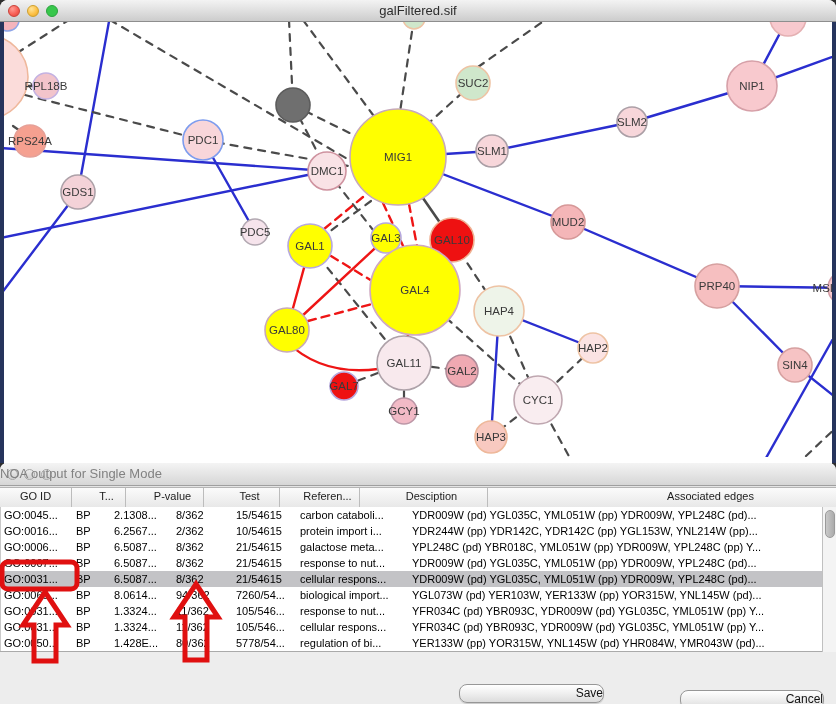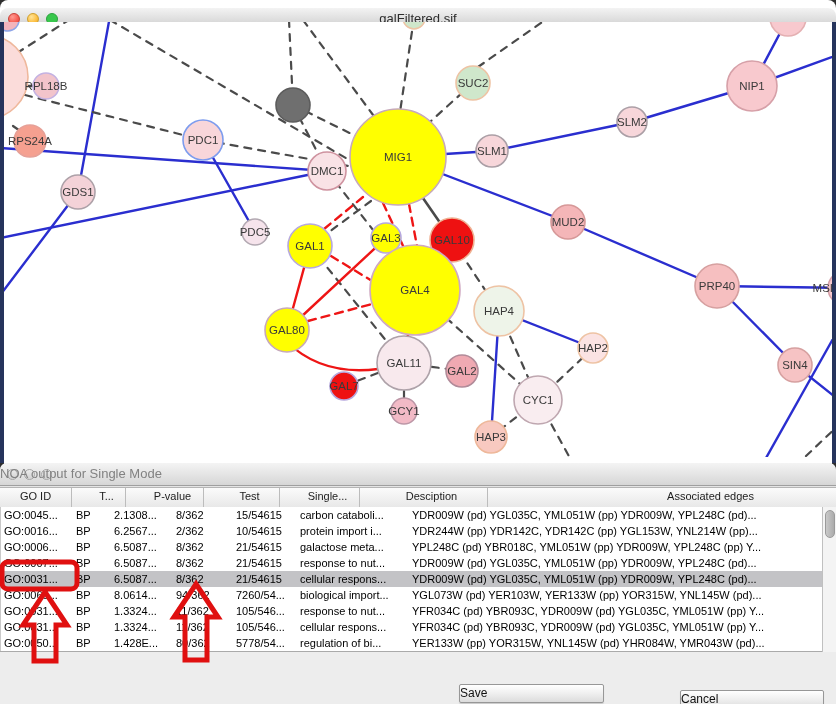--- a/index.html
+++ b/index.html
@@ -1,20 +1,20 @@
 <!DOCTYPE html>
 <html><head>
 <meta charset="utf-8">
 <style>
   html,body{margin:0;padding:0;}
   body{width:836px;height:704px;position:relative;overflow:hidden;background:#2e2e2e;
        font-family:"Liberation Sans","DejaVu Sans",sans-serif;}
   
   .win-graph{position:absolute;left:0;top:0;width:836px;height:463px;border-radius:8px 8px 0 0;background:#fff;}
-  .titlebar{position:absolute;left:0;top:8px;width:100%;height:22px;
+  .titlebar{position:absolute;left:0;top:0;width:100%;height:22px;
      background:linear-gradient(#f3f3f3,#dedede 55%,#cccccc);border-bottom:1px solid #8e8e8e;
      border-radius:8px 8px 0 0;box-sizing:border-box;}
   .titlebar .title{position:absolute;left:0;right:0;top:0;line-height:21px;text-align:center;
      font-size:13px;color:#2d2d2d;}
   .lights{position:absolute;left:8px;top:4.5px;display:flex;gap:7px;}
   .light{width:12px;height:12px;border-radius:50%;box-sizing:border-box;}
   .light.red{background:radial-gradient(circle at 35% 30%,#ff9a92,#f75b51 60%,#d9453c);border:1px solid #ca4038;}
   .light.yellow{background:radial-gradient(circle at 35% 30%,#ffe396,#fcbe40 60%,#e0a226);border:1px solid #cfa02c;}
   .light.green{background:radial-gradient(circle at 35% 30%,#9fe8a4,#38c74c 60%,#28a73c;);border:1px solid #2da33f;background-color:#38c74c;}
   .canvas-frame{position:absolute;left:0;top:22px;width:836px;height:441px;background:#26345c;box-sizing:border-box;}
@@ -43,23 +43,23 @@
       white-space:nowrap;overflow:hidden;}
   .tbody{position:absolute;left:0;top:19px;width:822px;height:144px;background:#ffffff;border-left:1px solid #c9c9c9;box-sizing:border-box;}
   .tr{display:grid;grid-template-columns:72px 38px 62px 60px 64px 112px 1fr;height:16px;}
   .tr.selected{background:#c3c3c6;}
   .td{font-size:11px;line-height:16px;color:#000;padding:0 3px;white-space:nowrap;overflow:hidden;}
   .table-bottom-line{position:absolute;left:0;top:163px;width:822px;height:1px;background:#aaaaaa;}
   .vscroll{position:absolute;left:822px;top:19px;width:14px;height:145px;background:#f4f4f4;border-left:1px solid #c0c0c0;box-sizing:border-box;}
   .vthumb{position:absolute;left:1.5px;top:3px;width:10px;height:28px;border-radius:5px;
      background:linear-gradient(90deg,#c9c9c9,#ababab);border:1px solid #9a9a9a;box-sizing:border-box;}
   .btnrow{position:absolute;left:0;top:188px;width:836px;height:43px;}
-  .macbtn{position:absolute;height:19px;border:1px solid #979797;border-radius:2px;
+  .macbtn{position:absolute;height:19px;border:1px solid #979797;border-radius:8px;
      background:linear-gradient(#ffffff,#efefef 50%,#dcdcdc);box-sizing:border-box;
-     font-size:12px;color:#111;text-align:left;line-height:17px;box-shadow:0 1px 1px rgba(0,0,0,.15);}
+     font-size:12px;color:#111;text-align:right;line-height:17px;box-shadow:0 1px 1px rgba(0,0,0,.15);}
   .btn-save{left:459px;top:8px;width:145px;}
   .btn-cancel{left:680px;top:14px;width:144px;}
   
   .annot{position:absolute;left:0;top:0;width:836px;height:704px;pointer-events:none;z-index:50;}
 </style>
 </head>
 <body>
 
 <div class="win-graph">
   <div class="titlebar">
@@ -203,21 +203,21 @@
       <div class="light2"></div>
     </div>
     <div class="title">NOA output for Single Mode</div>
   </div>
   <div class="table-wrap">
     <div class="thead">
         <div class="th">GO ID</div>
         <div class="th">T...</div>
         <div class="th">P-value</div>
         <div class="th">Test</div>
-        <div class="th">Single...</div>
+        <div class="th">Referen...</div>
         <div class="th">Desciption</div>
         <div class="th">Associated edges</div>
         <div class="th"></div>
       </div>
     <div class="tbody">
         <div class="tr">
           <div class="td">GO:0045...</div>
           <div class="td">BP</div>
           <div class="td">2.1308...</div>
           <div class="td">8/362</div>

